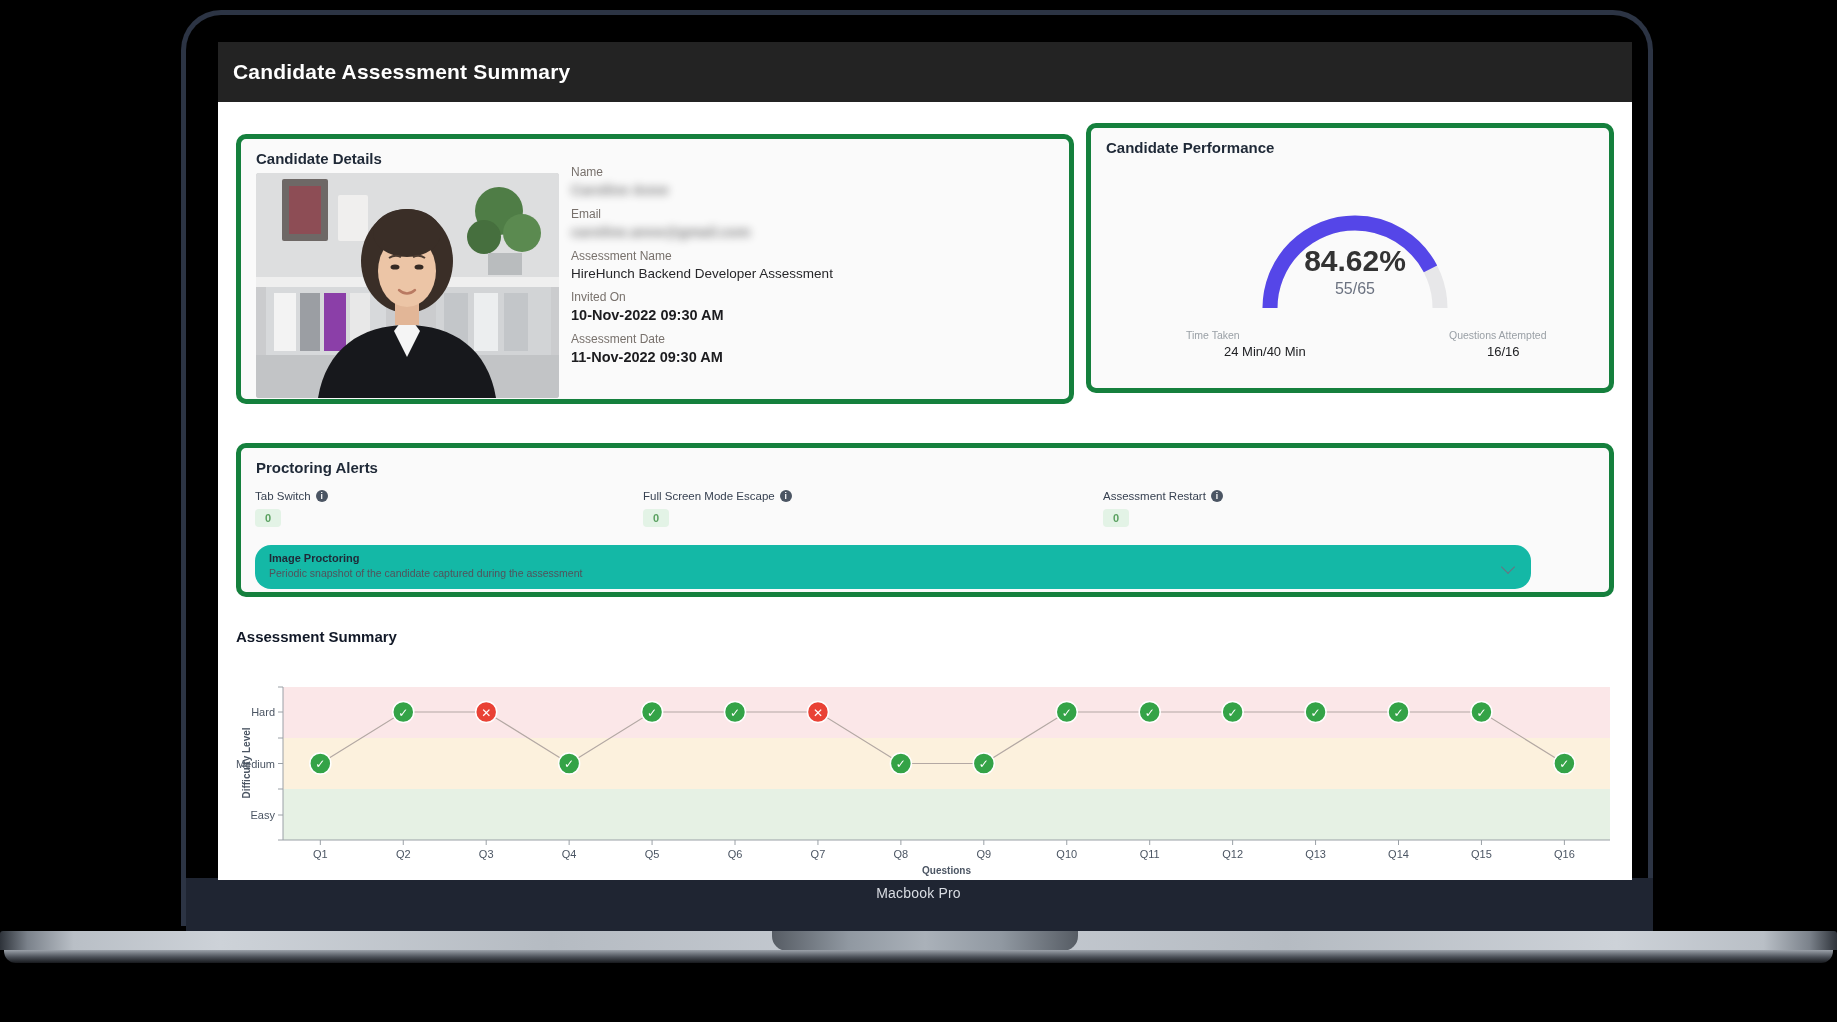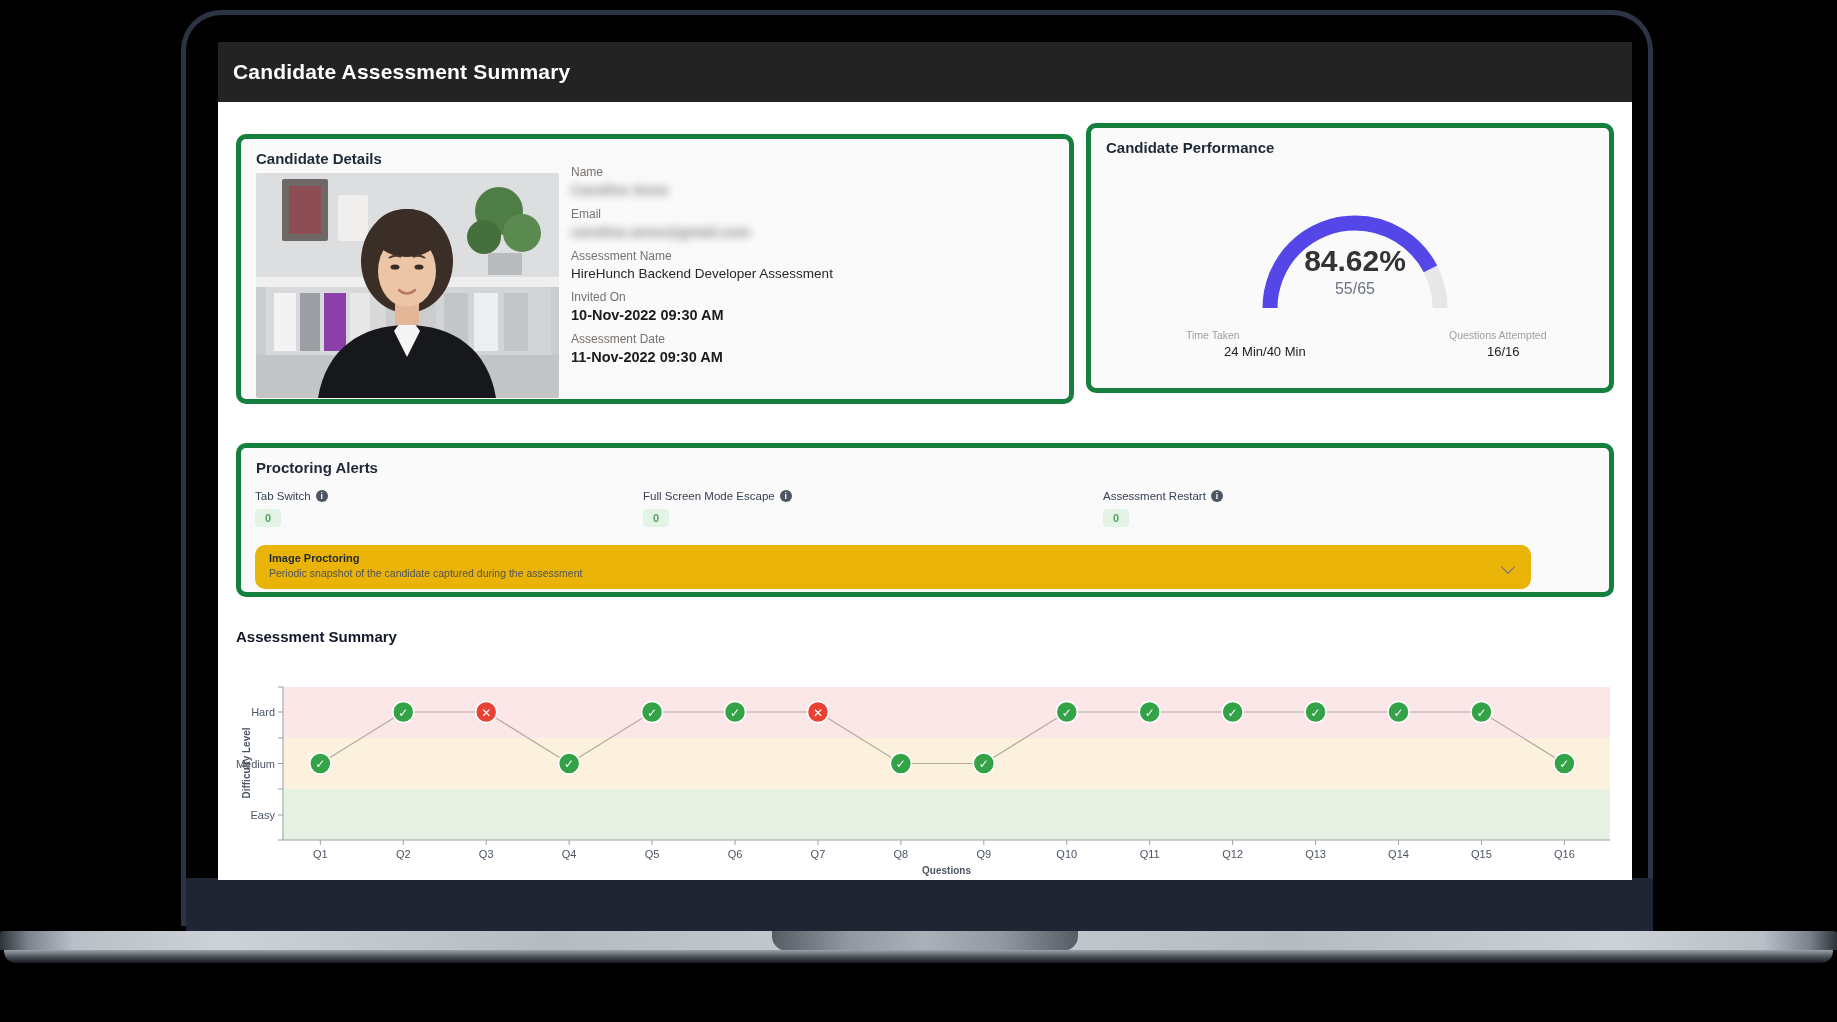--- a/index.html
+++ b/index.html
@@ -43,38 +43,39 @@
   #stat-0{left:95px;} #stat-1{left:358px;}
   
   #card-proctoring{left:18px;top:401px;width:1378px;height:154px;}
   .counter{position:absolute;top:42px;}
   .counter .lbl{font-size:11.5px;color:#374151;font-weight:500;display:flex;align-items:center;gap:5px;}
   .info-i{display:inline-flex;width:12px;height:12px;border-radius:50%;background:#4b5563;color:#fff;
     font-size:8.5px;font-weight:700;align-items:center;justify-content:center;line-height:1;}
   .pill{display:inline-block;margin-top:7px;background:#e3f3e6;color:#5aa160;font-size:11px;font-weight:600;
     border-radius:4px;padding:3px 10px;}
   #counter-0{left:14px;} #counter-1{left:402px;} #counter-2{left:862px;}
-  #image-proctoring{position:absolute;left:14px;top:97px;width:1276px;height:44px;background:#eab308;
-    border-radius:10px;box-sizing:border-box;padding:7px 14px;cursor:pointer;}
+  #image-proctoring{position:absolute;left:14px;top:97px;width:1276px;height:44px;background:#14b8a6;
+    border-radius:16px;box-sizing:border-box;padding:7px 14px;cursor:pointer;}
   #image-proctoring .t{font-size:11px;font-weight:700;color:#1f2937;margin-bottom:3px;}
   #image-proctoring .s{font-size:10.5px;color:#52525b;}
   .chev{position:absolute;right:18px;top:17px;width:9px;height:9px;border-right:1.6px solid #6b7280;
     border-bottom:1.6px solid #6b7280;transform:rotate(45deg);}
   
   #assessment-heading{position:absolute;left:18px;top:586px;font-size:15px;font-weight:700;color:#111827;}
   #summary-chart{position:absolute;left:18px;top:613px;}
   .tick-txt{font-size:11px;fill:#4b5563;}
   .axis-title{font-size:10px;font-weight:700;fill:#4b5563;}
 </style>
 </head>
 <body>
 
 <div id="stage">
   <div id="screen-shell"></div>
   <div id="bezel-bottom-strip"></div>
+  <div id="device-label">Macbook Pro</div>
   <div id="base"></div>
   <div id="base-notch"></div>
   <div id="base-lip"></div>
 
   <div id="screen">
 
     <div id="page-header">
       <div id="page-title">Candidate Assessment Summary</div>
     </div>
 

